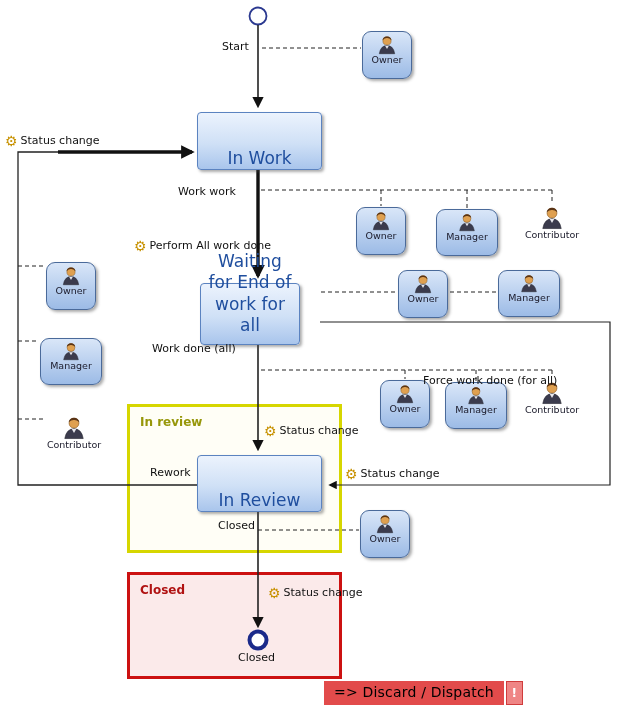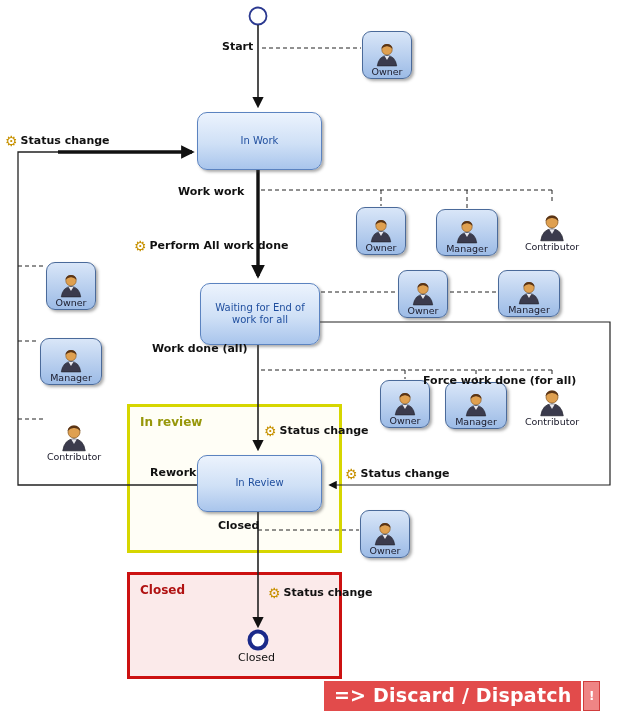--- a/index.html
+++ b/index.html
@@ -9,44 +9,44 @@
   .glabel{position:absolute;top:8px;left:10px;font-size:12px;font-weight:bold;}
   #g-shared{left:127px;top:74px;width:215px;height:320px;background:#e9f7e9;border-color:#0c8a0c;}
   #g-shared .glabel{color:#0a6e0a;}
   #g-review{left:127px;top:404px;width:215px;height:149px;background:#fffef6;border-color:#d6d600;}
   #g-review .glabel{color:#97970a;}
   #g-closed{left:127px;top:572px;width:215px;height:107px;background:#fbeaea;border-color:#cc1111;}
   #g-closed .glabel{color:#b01212;}
 
   svg.wires{position:absolute;left:0;top:0;z-index:2;pointer-events:none;}
 
-  .state{position:absolute;z-index:3;border:1.6px solid #5b83c0;border-radius:10px;
+  .state{position:absolute;z-index:3;border:1.6px solid #5b83c0;border-radius:4px;
          background:linear-gradient(180deg,#ecf3fd 0%,#cfe0f6 55%,#a9c5ec 100%);
-         color:#1f4e9e;font-size:10px;line-height:1.25;display:flex;align-items:center;
+         color:#1f4e9e;font-size:17px;line-height:1.25;display:flex;align-items:flex-end;
          justify-content:center;text-align:center;box-shadow:2px 2px 3px rgba(70,70,70,.45);box-sizing:border-box;}
   #st-inwork{left:197px;top:112px;width:125px;height:58px;}
-  #st-waiting{left:200px;top:283px;width:120px;height:62px;padding:0 6px;}
+  #st-waiting{left:200px;top:283px;width:100px;height:62px;padding:8px 6px;}
   #st-inreview{left:197px;top:455px;width:125px;height:57px;}
 
   .actor{position:absolute;z-index:3;display:flex;flex-direction:column;align-items:center;
          justify-content:flex-end;box-sizing:border-box;}
   .actor.boxed{border:1.5px solid #4a6a9a;border-radius:9px;
          background:linear-gradient(180deg,#d9e6f8 0%,#9cbbe6 100%);
          box-shadow:2px 2px 3px rgba(70,70,70,.45);}
-  .alabel{font-size:9.5px;color:#1a1a2a;line-height:1.1;padding-bottom:1px;white-space:nowrap;}
+  .alabel{font-size:9.5px;color:#1a1a2a;line-height:1.1;padding-bottom:13px;white-space:nowrap;}
   .person{width:28px;height:26px;display:block;margin-top:2px;}
   .actor.plain .person{width:32px;height:30px;}
 
-  .tlabel{position:absolute;z-index:4;font-size:11px;color:#111;white-space:nowrap;font-weight:bold;}
+  .tlabel{position:absolute;z-index:4;font-size:11px;color:#111;white-space:nowrap;}
   .gear{color:#c79100;font-size:14px;margin-right:3px;vertical-align:-2px;line-height:1;}
 
   .endlabel{position:absolute;z-index:4;font-size:11px;color:#111;}
 
   .banner{position:absolute;left:324px;top:681px;z-index:5;display:flex;align-items:stretch;}
-  .banner-main{background:#e24b4b;color:#ffffff;font-weight:bold;font-size:19px;
+  .banner-main{background:#e24b4b;color:#000000;font-weight:normal;font-size:14px;
                padding:3px 10px 5px 10px;letter-spacing:.2px;}
   .banner-icon{width:15px;margin-left:2px;background:#ef8585;border:1px solid #d03c3c;
                color:#fff;font-weight:bold;font-size:12px;display:flex;align-items:center;
                justify-content:center;}
 </style>
 </head>
 <body>
 
 <div class="canvas">
 

